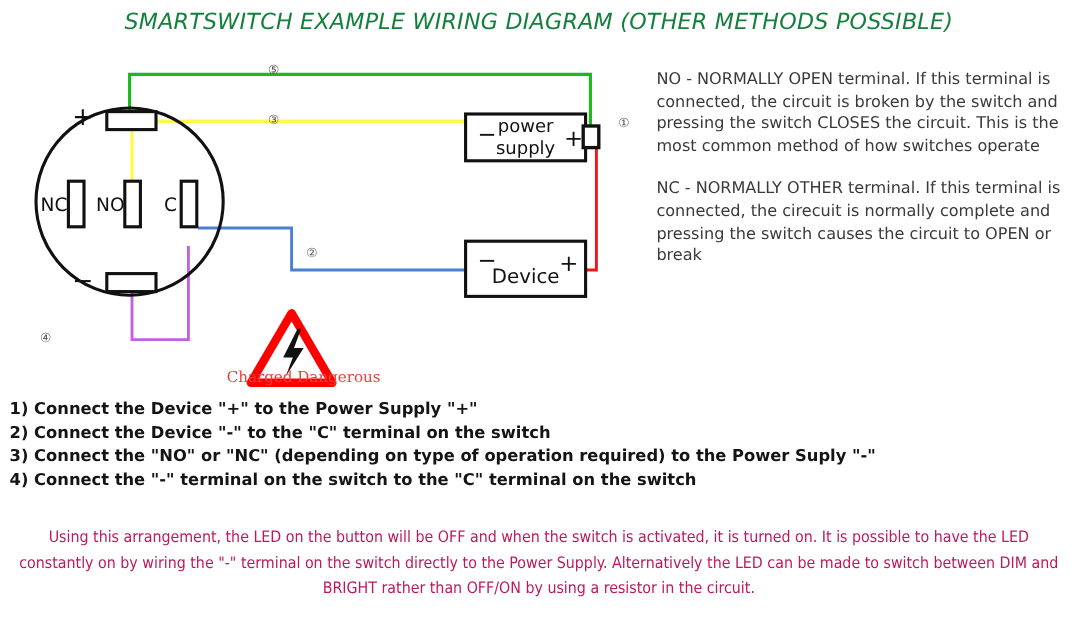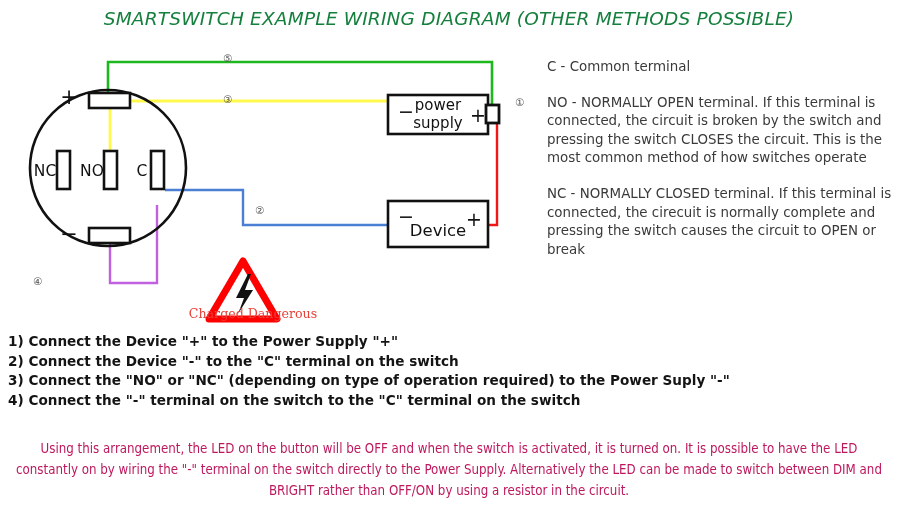--- a/index.html
+++ b/index.html
@@ -171,23 +171,22 @@
     <g>
       <path d="M 243 223 L 277 281 L 209 281 Z" fill="#ffffff" stroke="#FF0000" stroke-width="7" stroke-linejoin="round"></path>
       <path d="M 248 236 L 236 260 L 244 260 L 238 276 L 253 252 L 245 252 L 251 236 Z" fill="#111111"></path>
     </g>
   </svg>
 </div>
 
 <div id="warning-caption">Charged Dangerous</div>
 
 <div id="descriptions">
-  <p>C - Common terminal</p>
   <p>NO - NORMALLY OPEN terminal. If this terminal is connected, the circuit is broken by the switch and pressing the switch CLOSES the circuit. This is the most common method of how switches operate</p>
-  <p>NC - NORMALLY CLOSED terminal. If this terminal is connected, the cirecuit is normally complete and pressing the switch causes the circuit to OPEN or break</p>
+  <p>NC - NORMALLY OTHER terminal. If this terminal is connected, the cirecuit is normally complete and pressing the switch causes the circuit to OPEN or break</p>
 </div>
 
 <div id="instructions">
   <div>1) Connect the Device "+" to the Power Supply "+"</div>
   <div>2) Connect the Device "-" to the "C" terminal on the switch</div>
   <div>3) Connect the "NO" or "NC" (depending on type of operation required) to the Power Suply "-"</div>
   <div>4) Connect the "-" terminal on the switch to the "C" terminal on the switch</div>
 </div>
 
 <div id="footer">Using this arrangement, the LED on the button will be OFF and when the switch is activated, it is turned on. It is possible to have the LED constantly on by wiring the "-" terminal on the switch directly to the Power Supply. Alternatively the LED can be made to switch between DIM and BRIGHT rather than OFF/ON by using a resistor in the circuit.</div>

